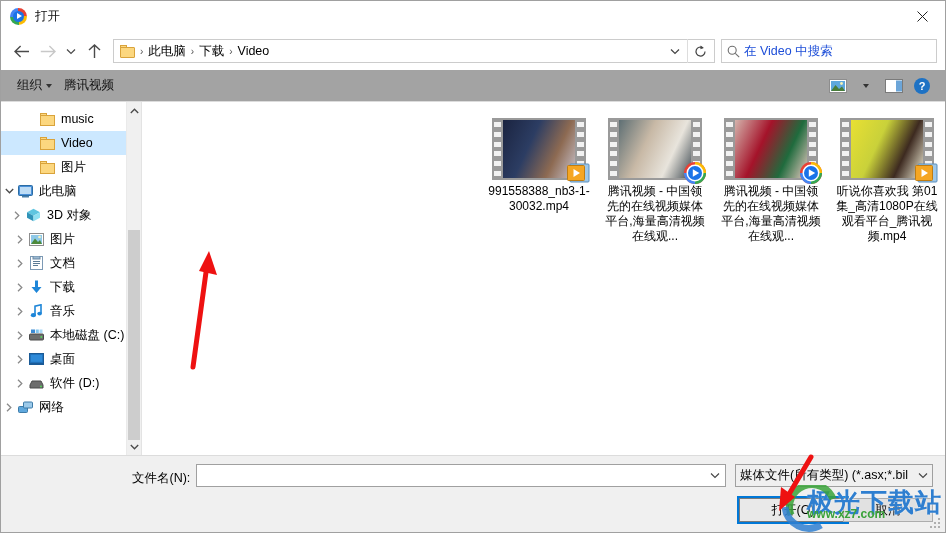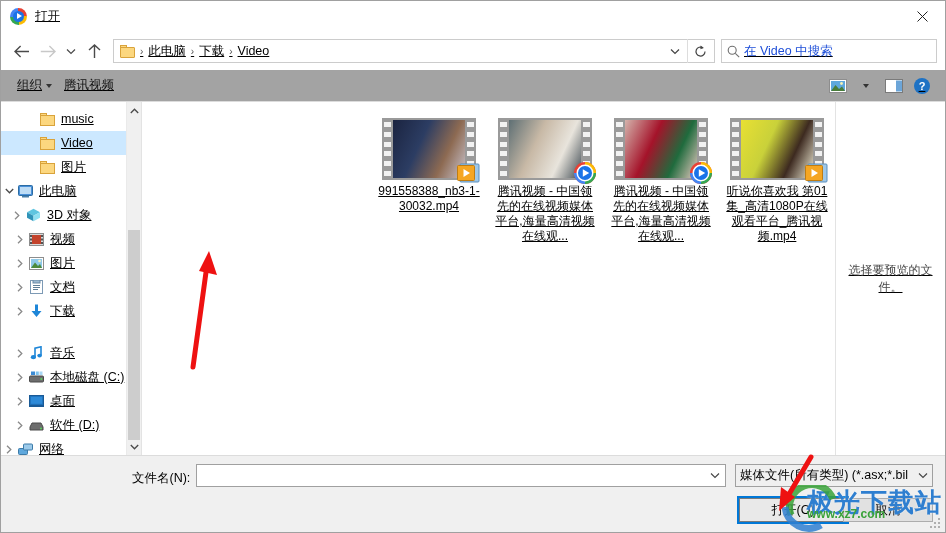--- a/index.html
+++ b/index.html
@@ -7,21 +7,21 @@
     width:946px;height:533px;overflow:hidden;
     font-family:"Liberation Sans","DejaVu Sans",sans-serif;
     font-size:12px;color:#000;background:#fff;
     -webkit-font-smoothing:antialiased;
   }
   .dialog{
     position:absolute;inset:0;
     border:1px solid #a0a0a0;
     box-sizing:border-box;
     background:#ffffff;
-    display:flex;flex-direction:column;text-decoration:underline;
+    display:flex;flex-direction:column;
   }
   
   .titlebar{
     height:31px;min-height:31px;
     display:flex;align-items:center;
     background:#ffffff;
     padding-left:9px;
     position:relative;
   }
   .title-icon{
@@ -393,40 +393,20 @@
             <span>3D 对象</span>
           </div>
           <div class="tree-row" style="padding-left: 11px;">
             <span class="expander">
               <svg width="6" height="9" viewBox="0 0 6 9">
                 <path d="M1 0.8 L4.8 4.5 L1 8.2" stroke="#8a8a8a" stroke-width="1.3" fill="none"></path>
               </svg>
             </span>
             <span class="ti">
               <svg width="15" height="13" viewBox="0 0 15 13">
-                <rect x="0.5" y="0.5" width="14" height="12" fill="#d9d9d9" stroke="#8d8d8d"></rect>
-                <rect x="3" y="2" width="9" height="9" fill="#c3432c"></rect>
-                <rect x="1" y="2" width="2" height="2" fill="#555"></rect>
-                <rect x="1" y="5.5" width="2" height="2" fill="#555"></rect>
-                <rect x="1" y="9" width="2" height="2" fill="#555"></rect>
-                <rect x="12" y="2" width="2" height="2" fill="#555"></rect>
-                <rect x="12" y="5.5" width="2" height="2" fill="#555"></rect>
-                <rect x="12" y="9" width="2" height="2" fill="#555"></rect>
-              </svg>
-            </span>
-            <span>视频</span>
-          </div>
-          <div class="tree-row" style="padding-left: 11px;">
-            <span class="expander">
-              <svg width="6" height="9" viewBox="0 0 6 9">
-                <path d="M1 0.8 L4.8 4.5 L1 8.2" stroke="#8a8a8a" stroke-width="1.3" fill="none"></path>
-              </svg>
-            </span>
-            <span class="ti">
-              <svg width="15" height="13" viewBox="0 0 15 13">
                 <rect x="0.5" y="0.5" width="14" height="12" fill="#fff" stroke="#8d8d8d"></rect>
                 <rect x="2" y="2" width="11" height="9" fill="#8fc9e8"></rect>
                 <path d="M2 11 L6 5.5 L9 9 L11 7 L13 11 Z" fill="#4d8a3c"></path>
                 <circle cx="10.5" cy="4" r="1.3" fill="#f7f3c0"></circle>
               </svg>
             </span>
             <span>图片</span>
           </div>
           <div class="tree-row" style="padding-left: 11px;">
             <span class="expander">
@@ -449,21 +429,21 @@
                 <path d="M1 0.8 L4.8 4.5 L1 8.2" stroke="#8a8a8a" stroke-width="1.3" fill="none"></path>
               </svg>
             </span>
             <span class="ti">
               <svg width="13" height="14" viewBox="0 0 13 14">
                 <path d="M5 0.5 H8 V7 H11.5 L6.5 13 L1.5 7 H5 Z" fill="#1e86d8"></path>
               </svg>
             </span>
             <span>下载</span>
           </div>
-          <div class="tree-row" style="padding-left: 11px; margin-top: 18px;">
+          <div class="tree-row" style="padding-left: 11px;">
             <span class="expander">
               <svg width="6" height="9" viewBox="0 0 6 9">
                 <path d="M1 0.8 L4.8 4.5 L1 8.2" stroke="#8a8a8a" stroke-width="1.3" fill="none"></path>
               </svg>
             </span>
             <span class="ti">
               <svg width="13" height="14" viewBox="0 0 13 14">
                 <path d="M5 11 V2.2 L11 0.8 V9.5" stroke="#1e86d8" stroke-width="1.6" fill="none"></path>
                 <ellipse cx="3.4" cy="11.2" rx="2.6" ry="2.1" fill="#1e86d8"></ellipse>
                 <ellipse cx="9.6" cy="9.6" rx="2.3" ry="1.9" fill="#1e86d8"></ellipse>
@@ -660,23 +640,20 @@
             <div class="badge"><svg width="26" height="26" viewBox="0 0 26 26">
                 <rect x="4" y="4" width="19" height="18" rx="1" fill="#9fc8e8" stroke="#5b8fbd"></rect>
                 <rect x="1.5" y="5.5" width="17" height="15" rx="1" fill="#f5a623" stroke="#c07d12"></rect>
                 <path d="M7.5 9 L14 13 L7.5 17 Z" fill="#fff"></path>
               </svg></div>
           </div>
           <div class="fname">听说你喜欢我 第01集_高清1080P在线观看平台_腾讯视频.mp4</div>
         </div>
       </div>
 
-    <div class="preview">
-      <span>选择要预览的文件。</span>
-    </div>
   </div>
 
   <div class="footer">
     <div class="grip">
       <i style="left:8px;top:0"></i>
         <i style="left:4px;top:4px"></i>
         <i style="left:8px;top:4px"></i>
       <i style="left:0px;top:8px"></i>
         <i style="left:4px;top:8px"></i>
         <i style="left:8px;top:8px"></i>

